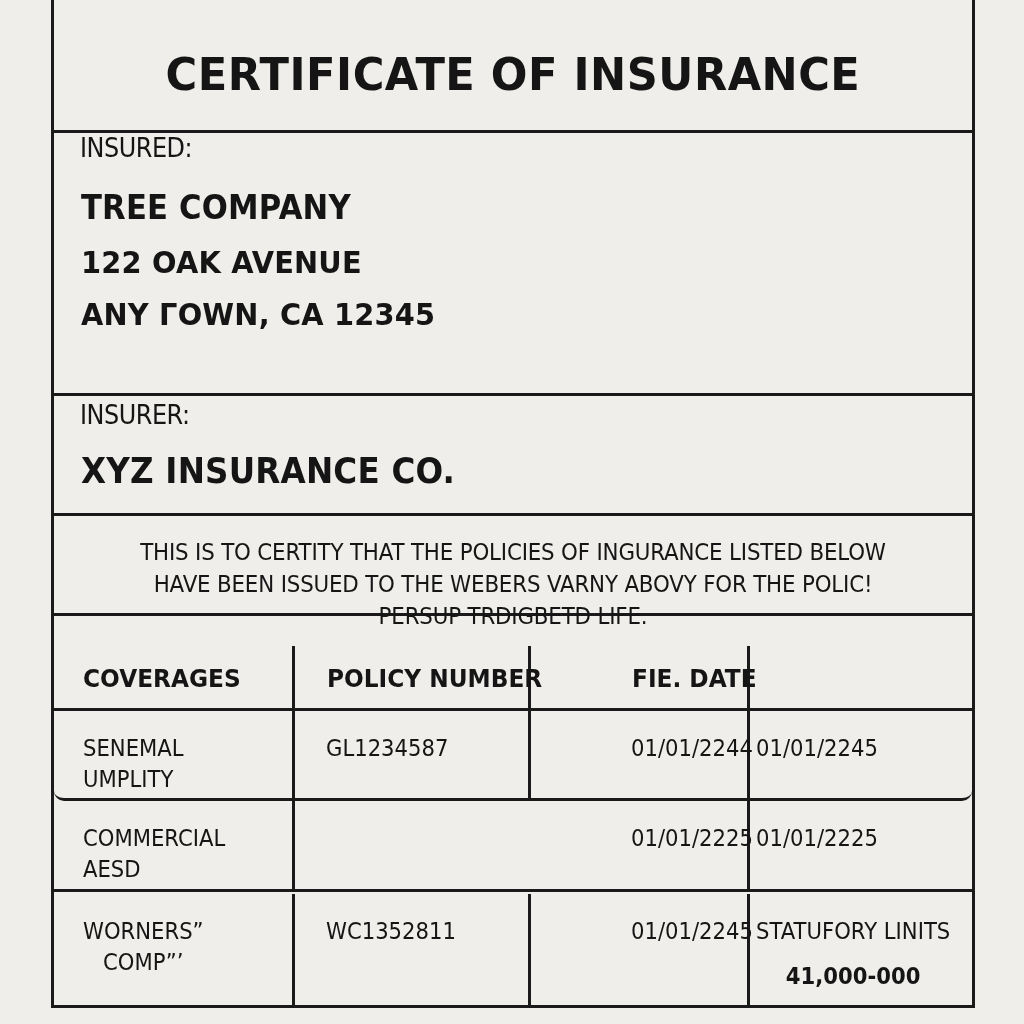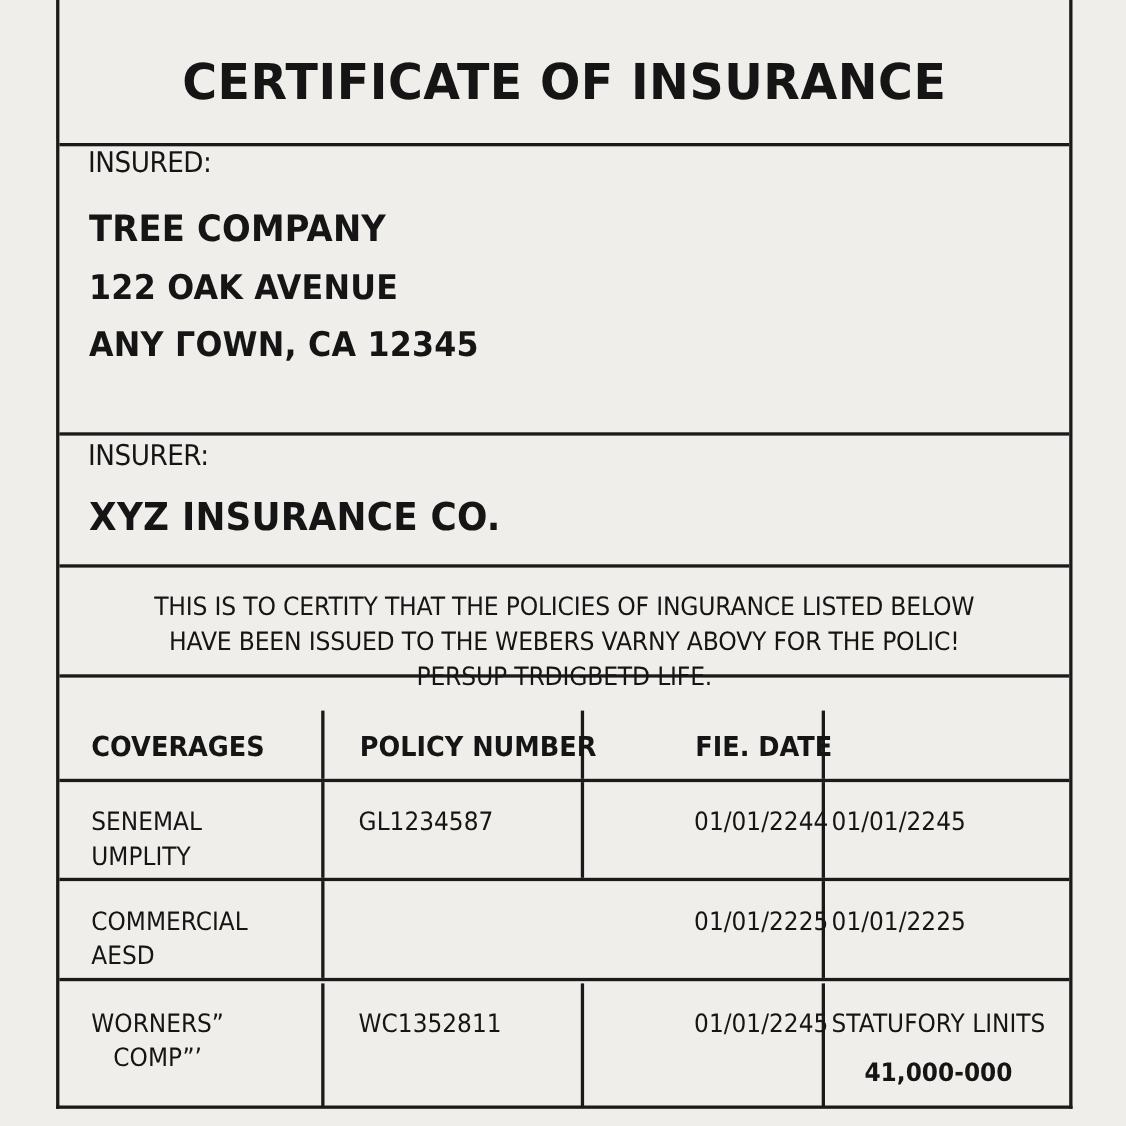--- a/index.html
+++ b/index.html
@@ -97,21 +97,21 @@
       text-decoration: underline;
     }
     .row {
       position: absolute;
       left: 0;
       width: 918px;
       border-bottom: 3px solid #1a1a1a;
       box-sizing: border-box;
     }
     .row.header { top: 0; height: 65px; }
-    .row.r0 { top: 65px; height: 90px; }
+    .row.r0 { top: 65px; height: 90px; border-radius: 10px; }
     .row.r1 { top: 155px; height: 91px; }
     .row.r2 { top: 248px; height: 113px; border-bottom: none; text-align: center; }
     .cell {
       position: absolute;
       top: 0;
       bottom: 0;
       box-sizing: border-box;
       border-right: 3px solid #1a1a1a;
     }
     .c0 { left: 0; width: 241px; }

